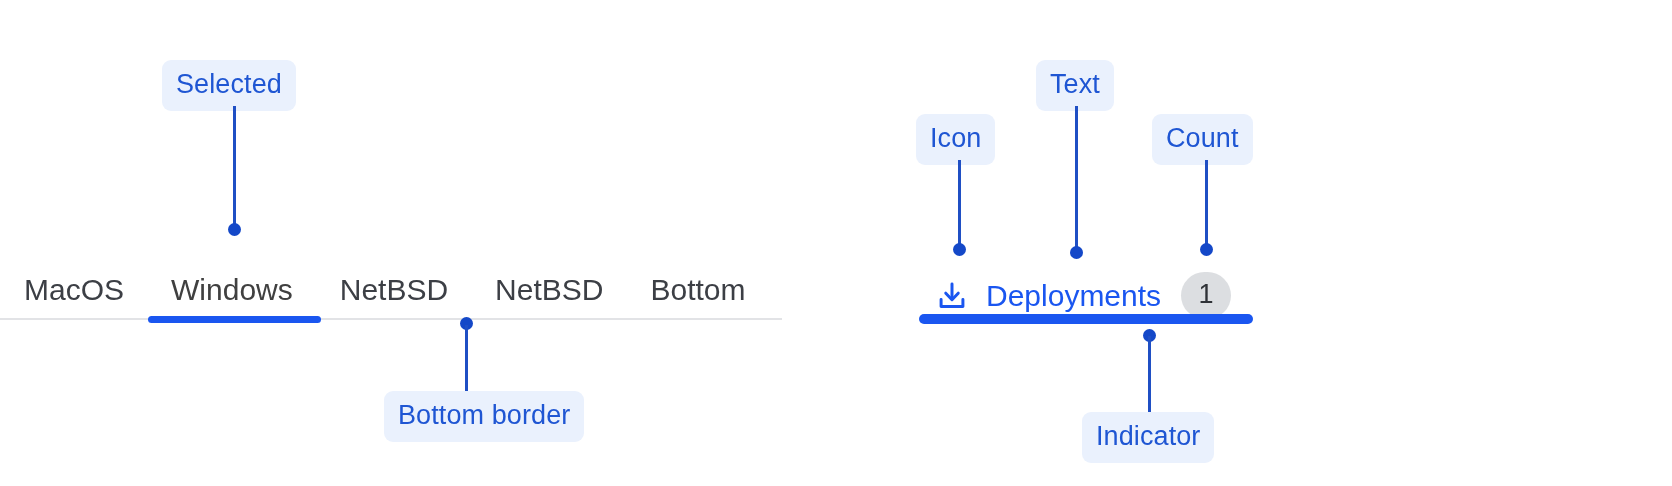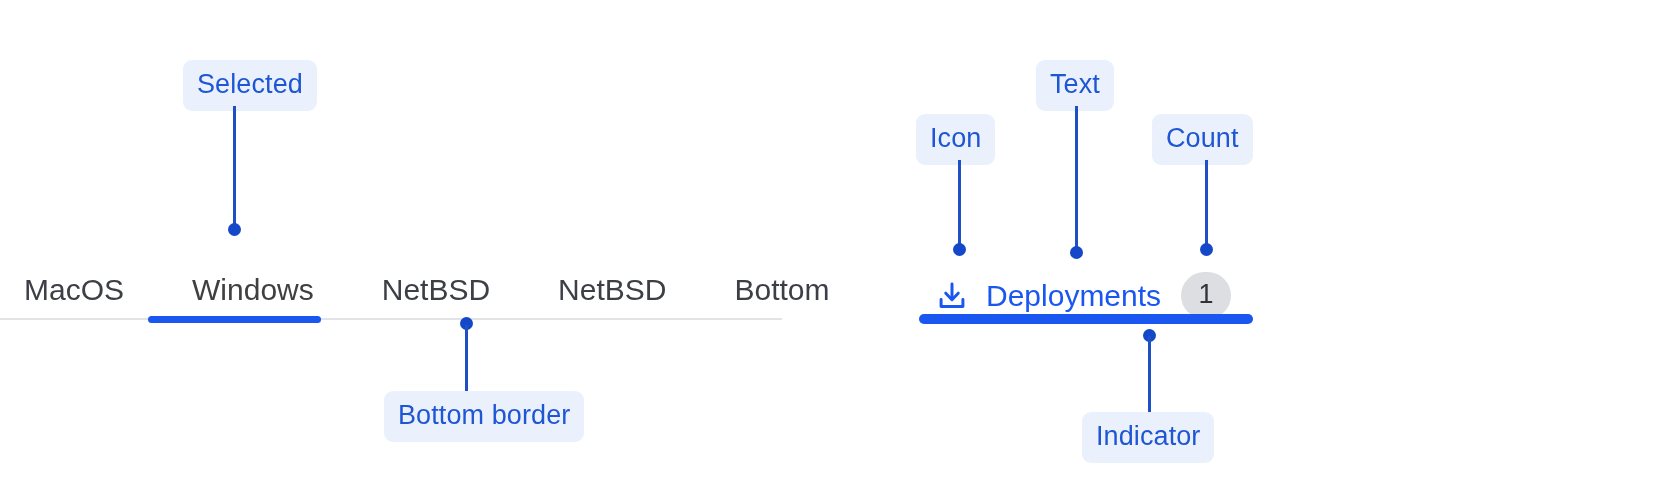--- a/index.html
+++ b/index.html
@@ -101,25 +101,25 @@
     min-width: 22px;
     padding: 9px 14px 11px 14px;
     text-align: center;
   }
 </style>
 </head>
 <body>
 
 <div class="stage">
 
-  <div class="callout" style="left:162px; top:60px;margin-left:21px;">Selected</div>
+  <div class="callout" style="left:162px; top:60px;">Selected</div>
   <div class="leader" style="left:233px; top:106px; height:122px;"></div>
   <div class="dot" style="left:228px; top:223px;"></div>
 
-  <div class="tabbar" style="left:24px; top:275px; gap:68px;">
+  <div class="tabbar" style="left:24px; top:275px; gap:47px;">
     <div class="tab">MacOS</div>
     <div class="tab selected">Windows</div>
     <div class="tab">NetBSD</div>
     <div class="tab">NetBSD</div>
     <div class="tab">Bottom</div>
   </div>
 
   <div class="divider" style="left:0px; top:318px; width:782px;"></div>
 
   <div class="indicator" style="left:148px; top:316px; width:173px; height:7px;"></div>

